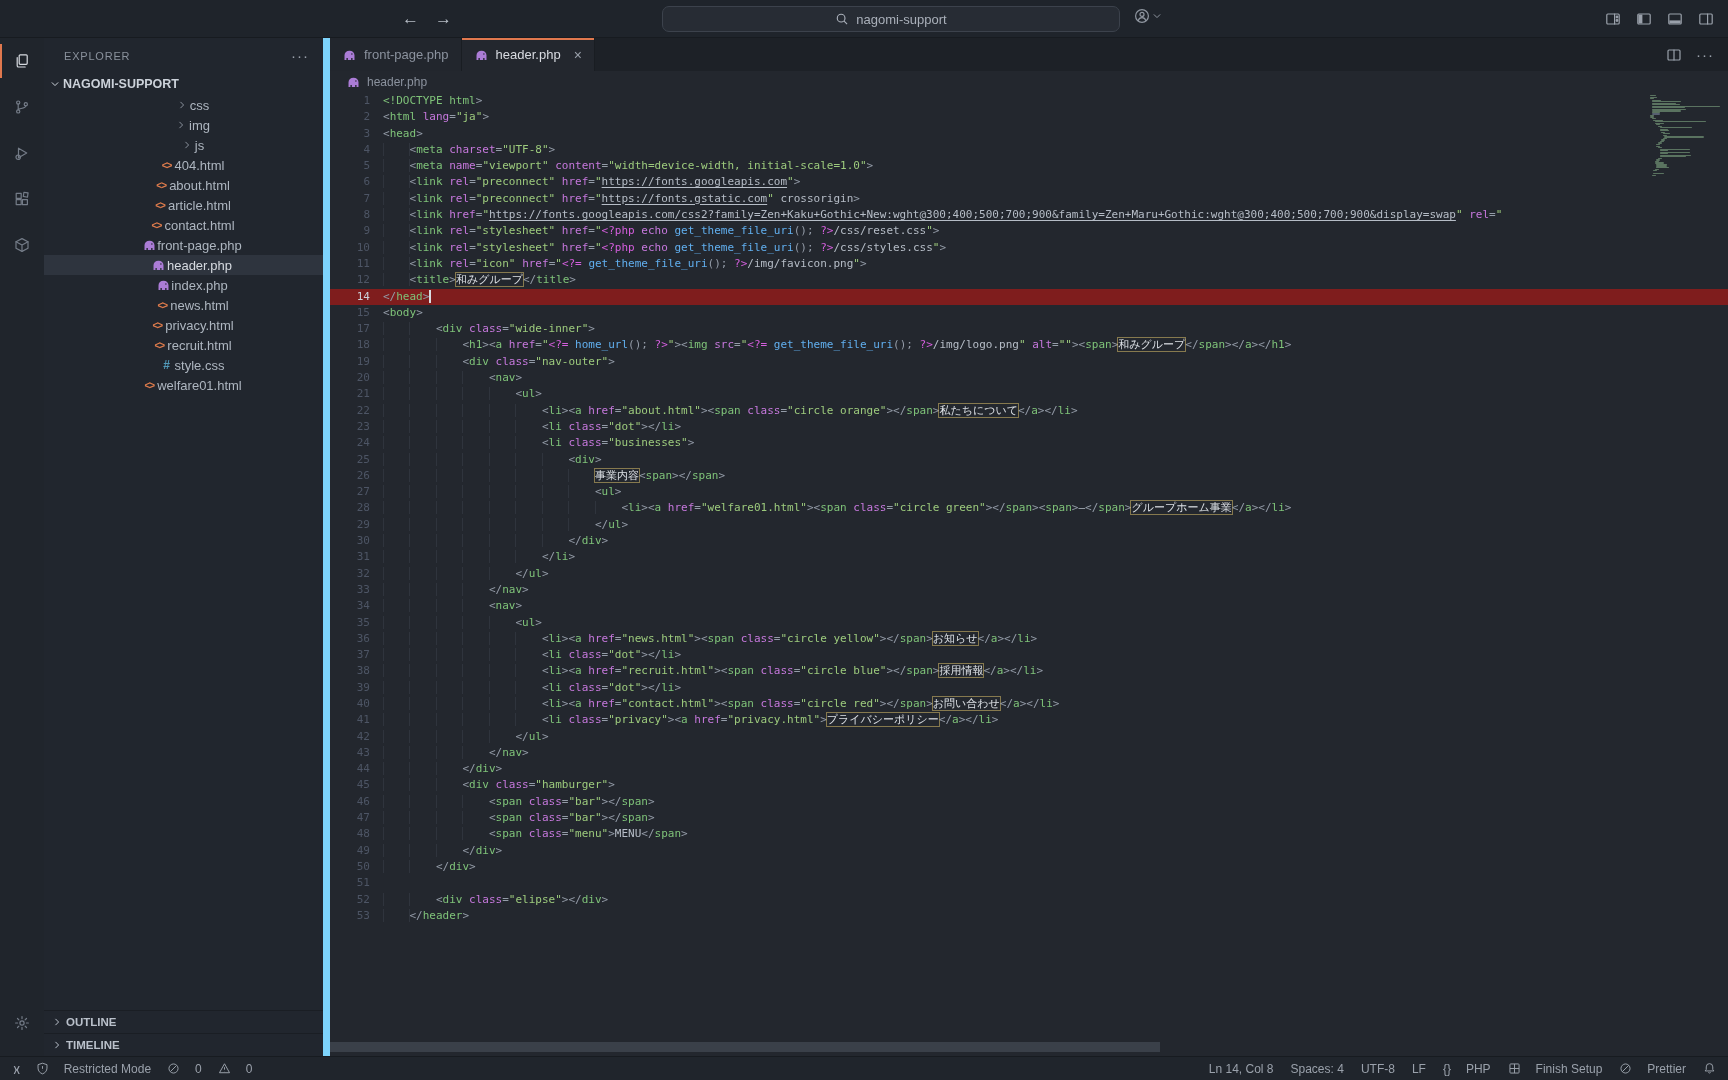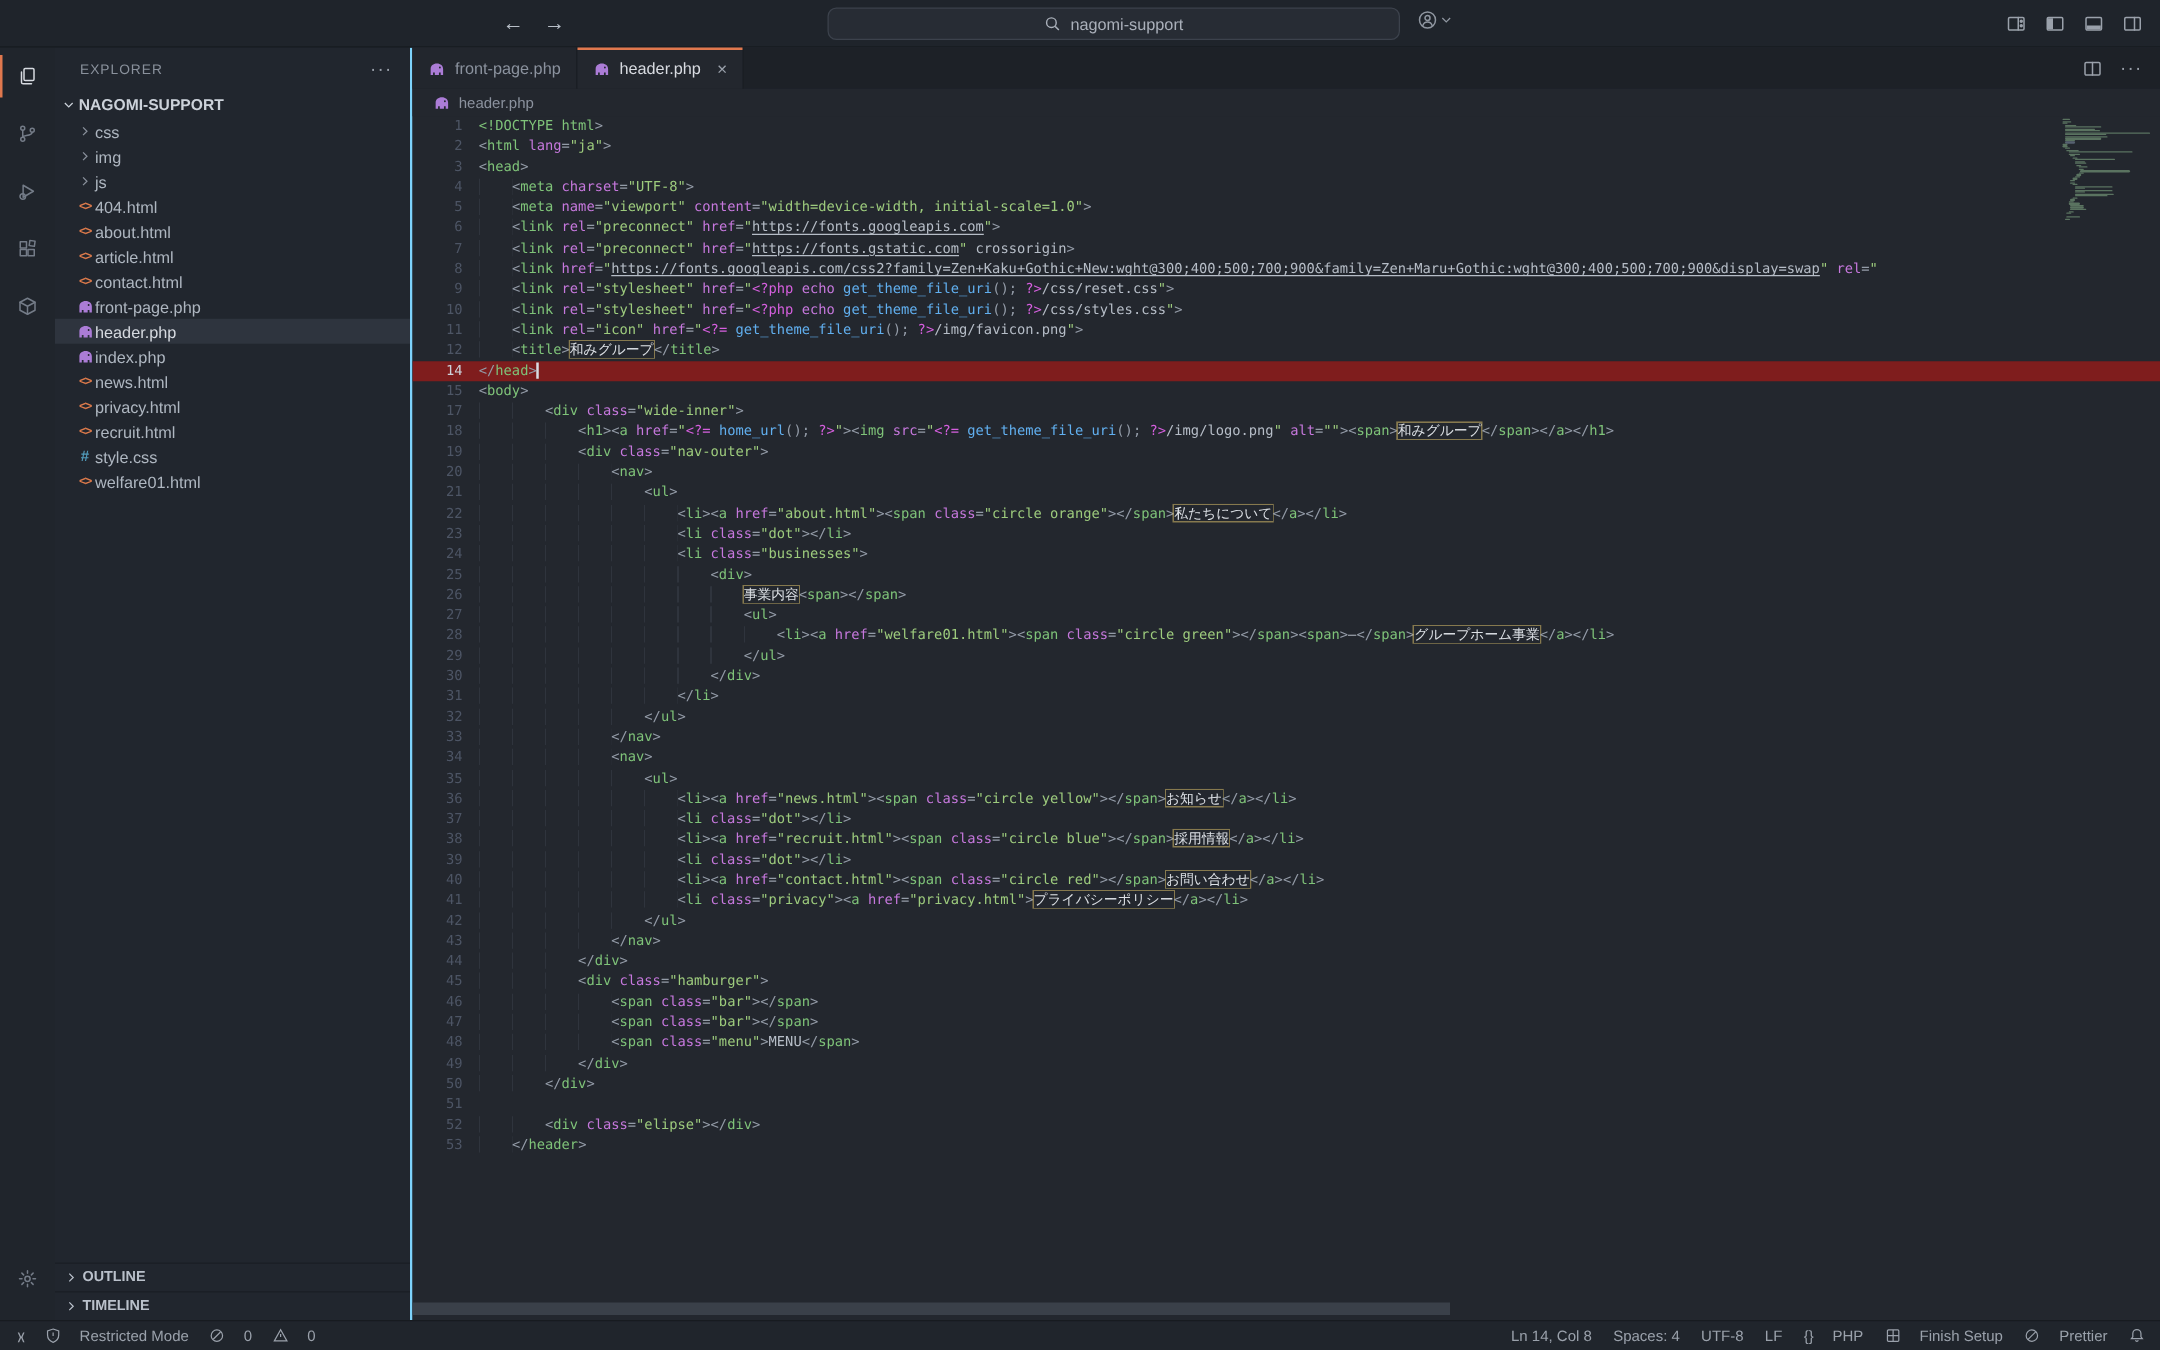--- a/index.html
+++ b/index.html
@@ -23,29 +23,29 @@
 
   
   .main{flex:1;display:flex;min-height:0;}
 
   .activitybar{width:44px;flex:none;background:#20252c;display:flex;flex-direction:column;align-items:stretch;}
   .ab-item{height:46px;display:flex;align-items:center;justify-content:center;color:#747c88;position:relative;}
   .ab-item.active{color:#d7dbe1;}
   .ab-item.active::before{content:"";position:absolute;left:0;top:6px;bottom:6px;width:2px;background:var(--accent);}
   .ab-bottom{margin-top:auto;margin-bottom:10px;}
 
-  .sidebar{width:286px;flex:none;background:#21262e;border-right:2px solid #7dd3fc;
+  .sidebar{width:286px;flex:none;background:#21262e;border-right:7px solid #7dd3fc;
     display:flex;flex-direction:column;color:#a6aeb9;font-size:13px;min-height:0;}
   .sb-header{height:35px;flex:none;display:flex;align-items:center;padding:0 14px 0 20px;
     font-size:11px;letter-spacing:.8px;color:#8a919c;}
   .sb-header .more{margin-left:auto;font-size:15px;letter-spacing:1px;color:#9aa1ab;}
   .sb-project{height:22px;flex:none;display:flex;align-items:center;gap:3px;padding-left:6px;
     font-weight:bold;font-size:12.5px;color:#ccd2da;}
   .files{flex:none;}
-  .file-row{height:20px;display:flex;align-items:center;gap:0;padding-left:16px;color:#aeb6c0;cursor:default;}
+  .file-row{height:20px;display:flex;align-items:center;gap:0;padding-left:16px;color:#aeb6c0;cursor:default;justify-content:center;}
   .file-row.selected{background:#2e343e;color:#d6dae0;}
   .file-row .fi{width:16px;flex:none;display:flex;align-items:center;justify-content:center;}
   .fi-html{color:#e07c4c;font-weight:bold;font-size:10px;letter-spacing:-1px;}
   .fi-css{color:#519aba;font-weight:bold;font-size:12px;}
   .fi-chev{color:#8a919c;}
   .sb-sections{margin-top:auto;}
   .sb-sec{height:23px;display:flex;align-items:center;gap:4px;padding-left:8px;border-top:1px solid #1a1e24;
     font-weight:bold;font-size:11.5px;color:#bac1cb;}
 
   

